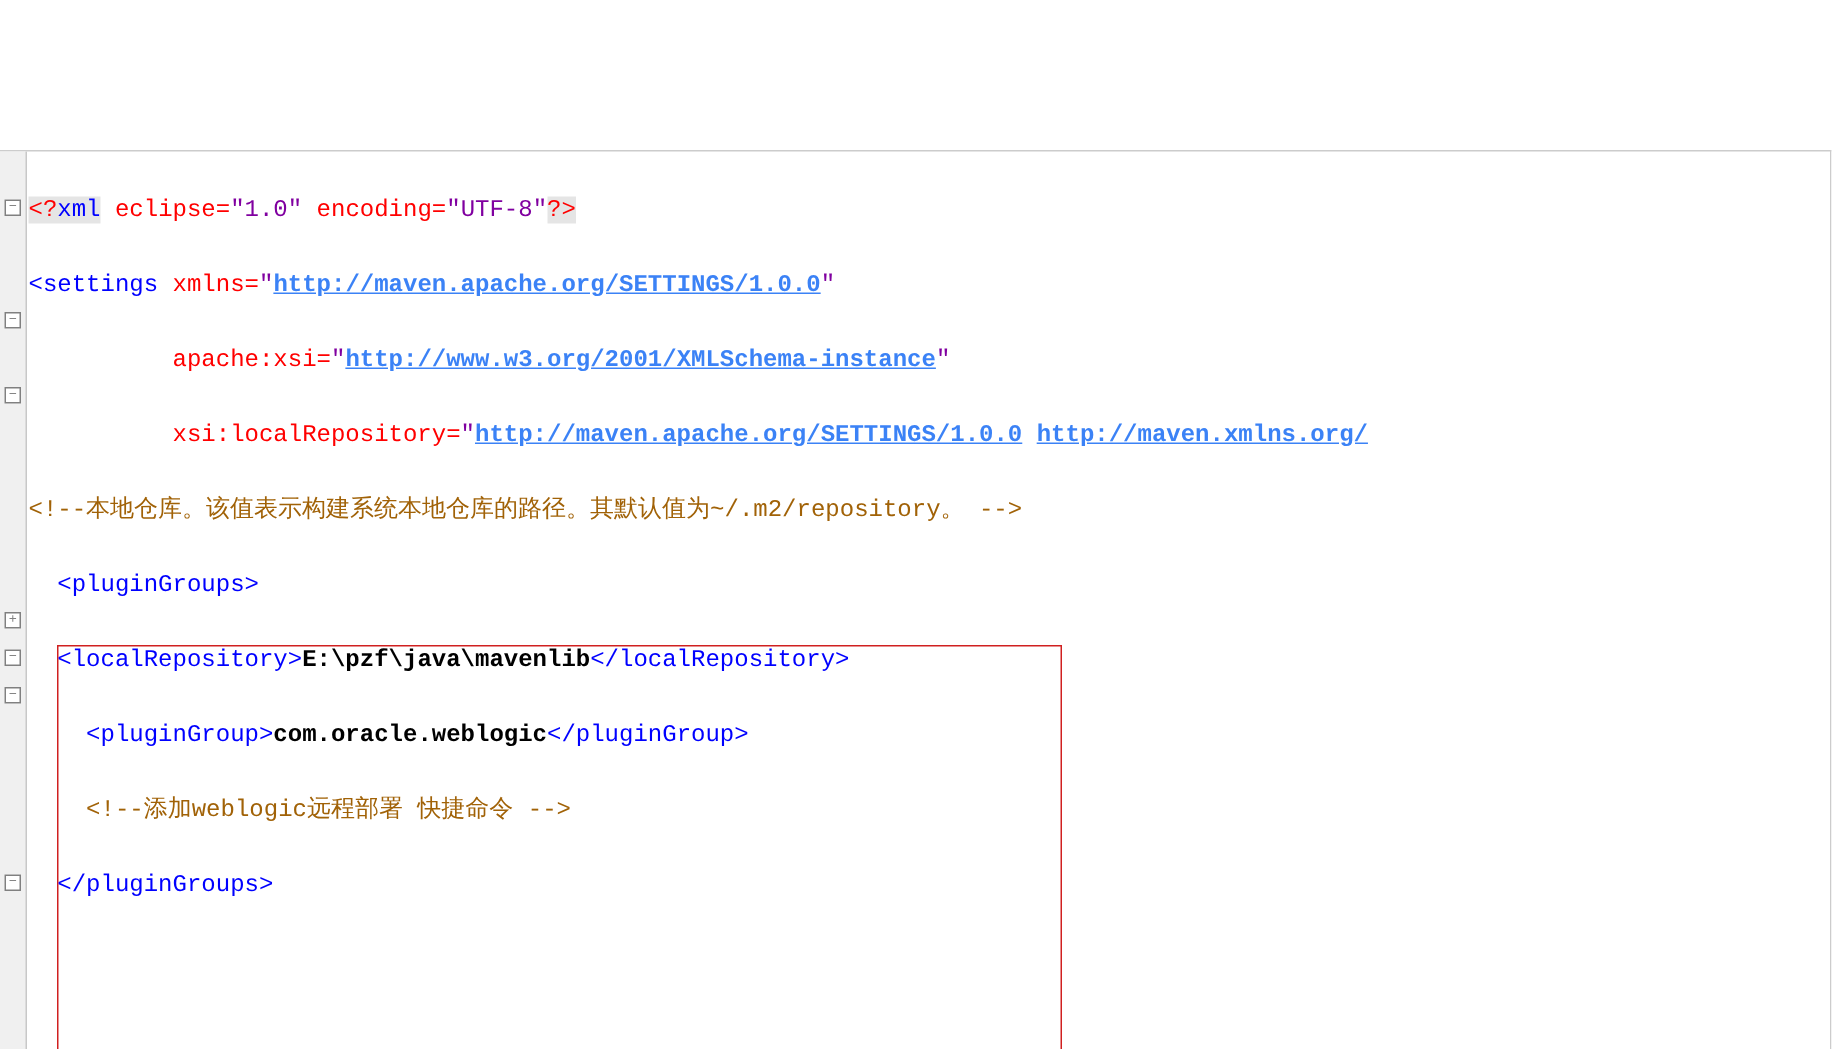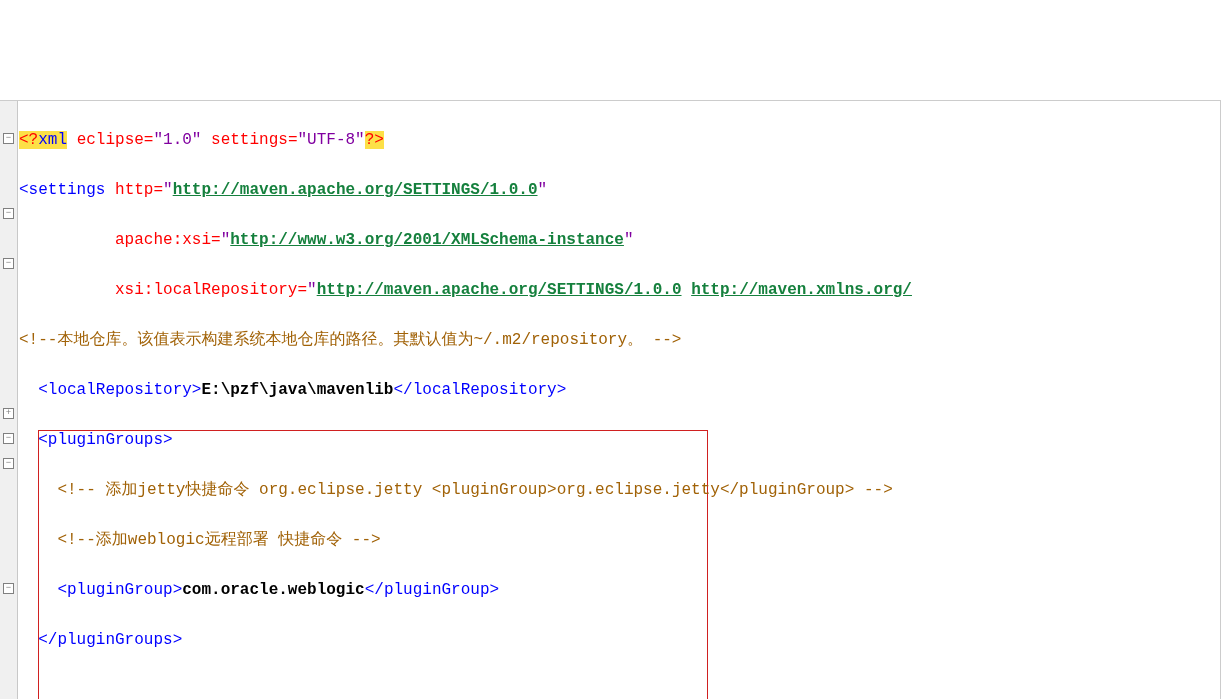--- a/index.html
+++ b/index.html
@@ -35,27 +35,27 @@
     line-height: 9px;
     text-align: center;
     color: #808080;
     cursor: pointer;
   }
   .code {
     position: absolute;
     left: 19px; top: 2px; right: 0;
   }
   .line { height: 25px; }
-  .hl-yellow { background: #fde047; }
+  .hl-yellow { background: #e5e5e5; }
   .c-blue { color: #0000ff; }
   .c-red { color: #ff0000; }
   .c-purple { color: #8000a0; }
   .c-black { color: #000; font-weight: bold; }
   .c-green { color: #a16207; }
-  .c-link { color: #15803d; text-decoration: underline; font-weight: bold; }
+  .c-link { color: #3b82f6; text-decoration: underline; font-weight: bold; }
   .box {
     position: absolute;
     border: 1px solid #d02020;
     pointer-events: none;
   }
 </style>
 </head>
 <body>
 
 
@@ -68,30 +68,29 @@
     <div class="fold" style="top:307px">+</div>
     <div class="fold" style="top:332px">−</div>
     <div class="fold" style="top:357px">−</div>
     <div class="fold" style="top:482px">−</div>
   </div>
 
   
   <div class="box" style="left:38px; top:329px; width:670px; height:296px"></div>
 
   <div class="code">
-<div class="line"><span class="hl-yellow"><span class="c-red">&lt;?</span><span class="c-blue">xml</span></span> <span class="c-red">eclipse=</span><span class="c-purple">"1.0"</span> <span class="c-red">settings=</span><span class="c-purple">"UTF-8"</span><span class="hl-yellow"><span class="c-red">?&gt;</span></span></div>
-<div class="line"><span class="c-blue">&lt;settings</span> <span class="c-red">http=</span><span class="c-purple">"</span><span class="c-link">http://maven.apache.org/SETTINGS/1.0.0</span><span class="c-purple">"</span></div>
+<div class="line"><span class="hl-yellow"><span class="c-red">&lt;?</span><span class="c-blue">xml</span></span> <span class="c-red">eclipse=</span><span class="c-purple">"1.0"</span> <span class="c-red">encoding=</span><span class="c-purple">"UTF-8"</span><span class="hl-yellow"><span class="c-red">?&gt;</span></span></div>
+<div class="line"><span class="c-blue">&lt;settings</span> <span class="c-red">xmlns=</span><span class="c-purple">"</span><span class="c-link">http://maven.apache.org/SETTINGS/1.0.0</span><span class="c-purple">"</span></div>
 <div class="line">          <span class="c-red">apache:xsi=</span><span class="c-purple">"</span><span class="c-link">http://www.w3.org/2001/XMLSchema-instance</span><span class="c-purple">"</span></div>
 <div class="line">          <span class="c-red">xsi:localRepository=</span><span class="c-purple">"</span><span class="c-link">http://maven.apache.org/SETTINGS/1.0.0</span><span> </span><span class="c-link">http://maven.xmlns.org/</span></div>
 <div class="line"><span class="c-green">&lt;!--本地仓库。该值表示构建系统本地仓库的路径。其默认值为~/.m2/repository。 --&gt;</span></div>
+<div class="line">  <span class="c-blue">&lt;pluginGroups&gt;</span></div>
 <div class="line">  <span class="c-blue">&lt;localRepository&gt;</span><span class="c-black">E:\pzf\java\mavenlib</span><span class="c-blue">&lt;/localRepository&gt;</span></div>
-<div class="line">  <span class="c-blue">&lt;pluginGroups&gt;</span></div>
-<div class="line">    <span class="c-green">&lt;!-- 添加jetty快捷命令 org.eclipse.jetty &lt;pluginGroup&gt;org.eclipse.jetty&lt;/pluginGroup&gt; --&gt;</span></div>
+<div class="line">    <span class="c-blue">&lt;pluginGroup&gt;</span><span class="c-black">com.oracle.weblogic</span><span class="c-blue">&lt;/pluginGroup&gt;</span></div>
 <div class="line">    <span class="c-green">&lt;!--添加weblogic远程部署 快捷命令 --&gt;</span></div>
-<div class="line">    <span class="c-blue">&lt;pluginGroup&gt;</span><span class="c-black">com.oracle.weblogic</span><span class="c-blue">&lt;/pluginGroup&gt;</span></div>
 <div class="line">  <span class="c-blue">&lt;/pluginGroups&gt;</span></div>
 
 
 
 
 
 
 
 
 

